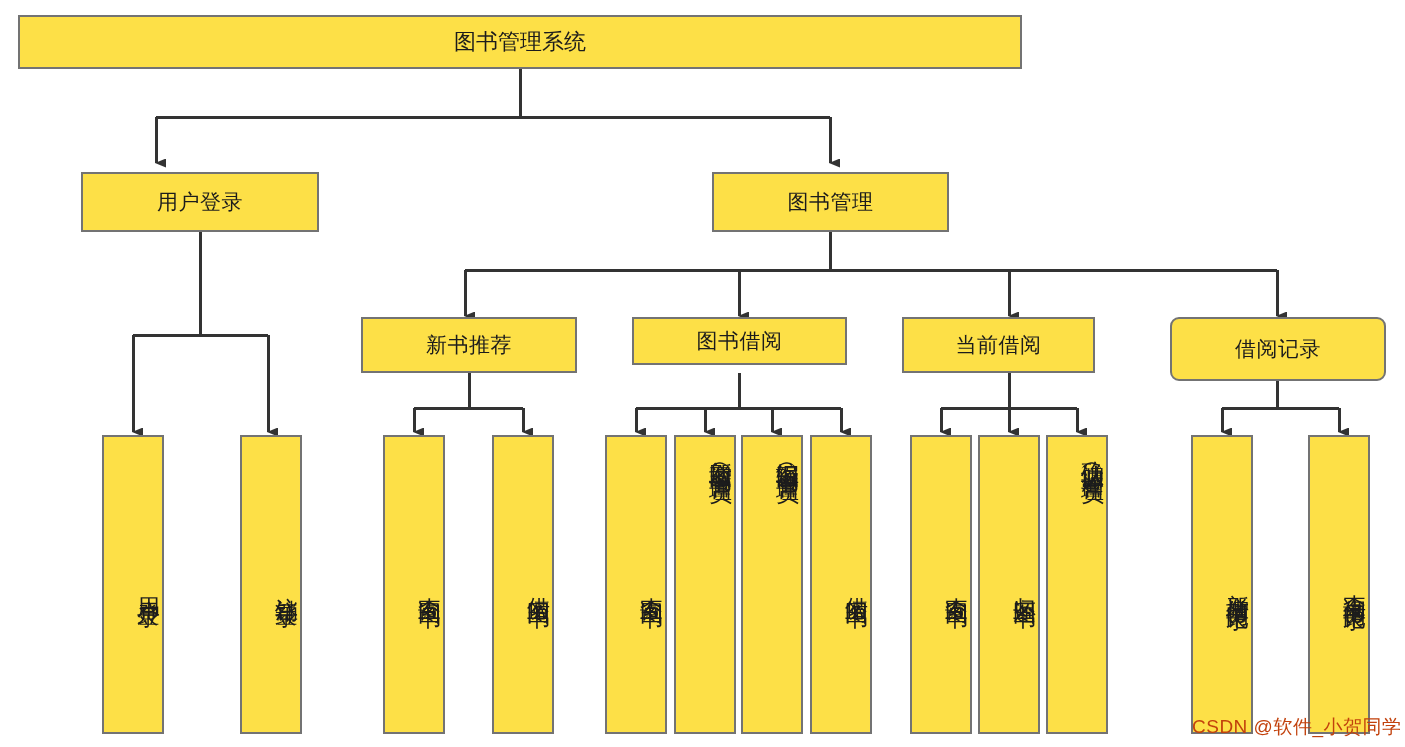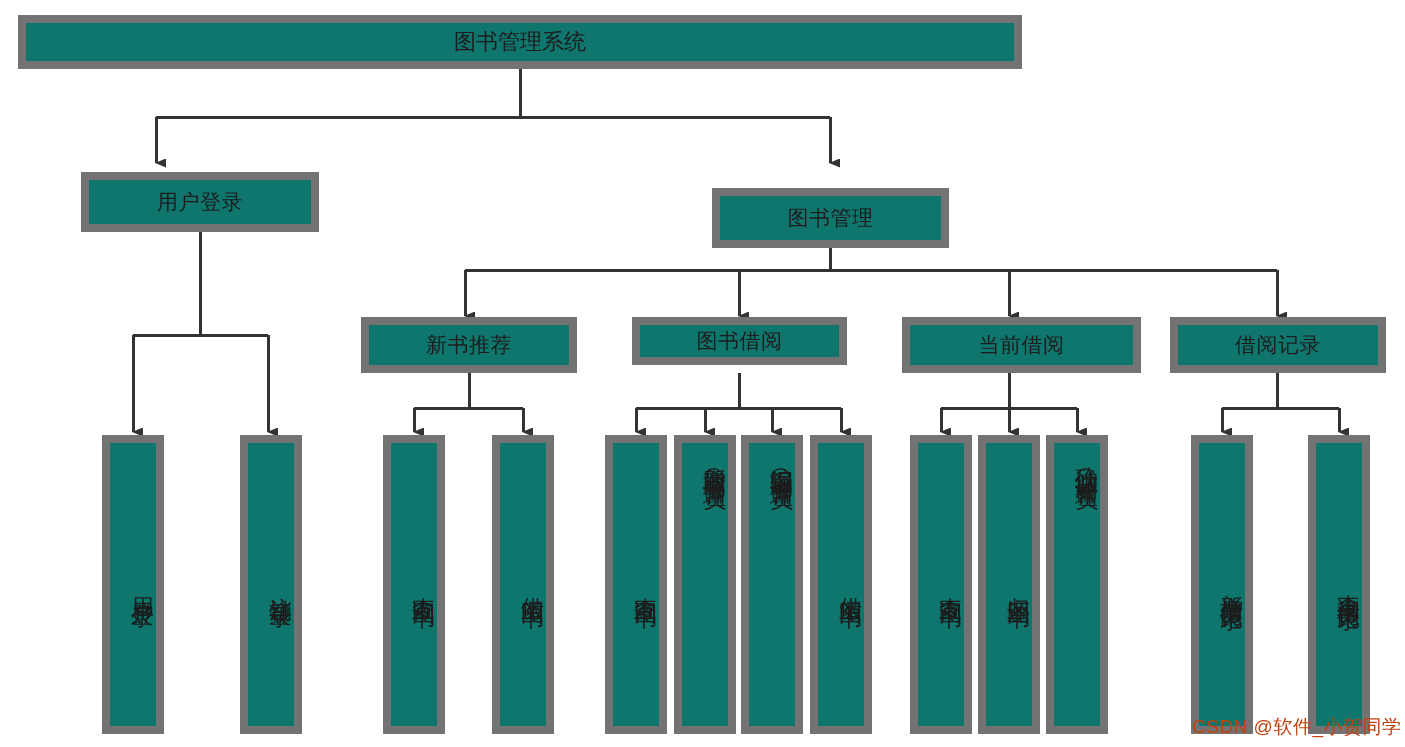--- a/index.html
+++ b/index.html
@@ -21,22 +21,22 @@
     position: absolute;
     left: 0;
     top: 0;
     width: 1405px;
     height: 747px;
     pointer-events: none;
   }
   .node {
     position: absolute;
     box-sizing: border-box;
-    border: 8px solid #737373;
-    background: #0f766e;
+    border: 2px solid #737373;
+    background: #fde047;
     display: flex;
     align-items: center;
     justify-content: center;
     color: #1c1c1c;
     line-height: 1.18;
   }
   .node.h {
     font-size: 21px;
     letter-spacing: 0.5px;
   }
@@ -126,34 +126,34 @@
     </g>
   </svg>
 
   <div class="node root" style="left:18px; top:15px; width:1004px; height:54px;">
     <span>图书管理系统</span>
   </div>
 
   <div class="node h" style="left:81px; top:172px; width:238px; height:60px;">
     <span>用户登录</span>
   </div>
-  <div class="node h" style="left:712px; top:188px; width:237px; height:60px;">
+  <div class="node h" style="left:712px; top:172px; width:237px; height:60px;">
     <span>图书管理</span>
   </div>
 
   <div class="node h" style="left:361px; top:317px; width:216px; height:56px;">
     <span>新书推荐</span>
   </div>
   <div class="node h" style="left:632px; top:317px; width:215px; height:48px;">
     <span>图书借阅</span>
   </div>
-  <div class="node h" style="left:902px; top:317px; width:239px; height:56px;">
+  <div class="node h" style="left:902px; top:317px; width:193px; height:56px;">
     <span>当前借阅</span>
   </div>
-  <div class="node h" style="left:1170px; top:317px; width:216px; height:56px;">
+  <div class="node h" style="left:1170px; top:317px; width:216px; height:64px;border-radius:9px;">
     <span>借阅记录</span>
   </div>
 
   <div class="node v" style="left:102px; top:435px; width:62px; height:299px; justify-content:center;">
     <span class="vtxt">用户登录</span>
   </div>
   <div class="node v" style="left:240px; top:435px; width:62px; height:299px; justify-content:center;">
     <span class="vtxt">注销登录</span>
   </div>
 

